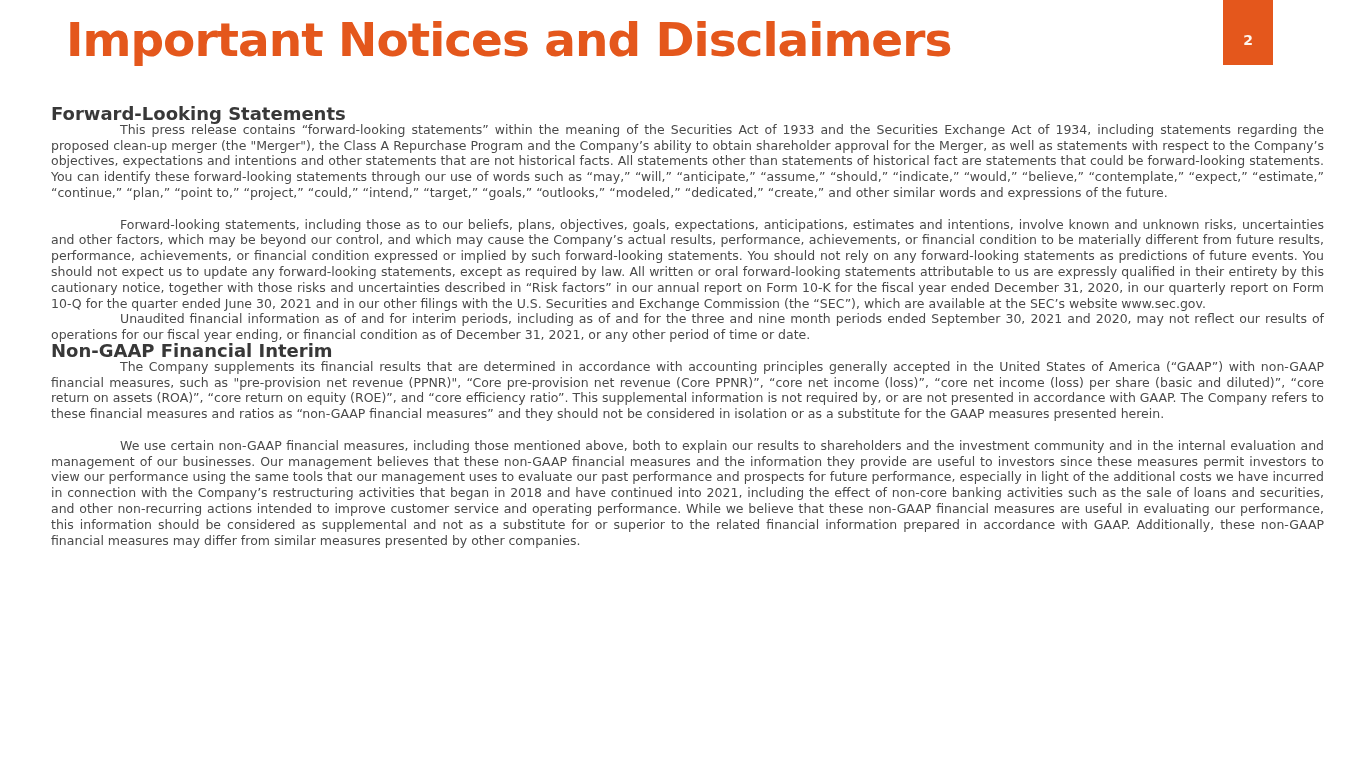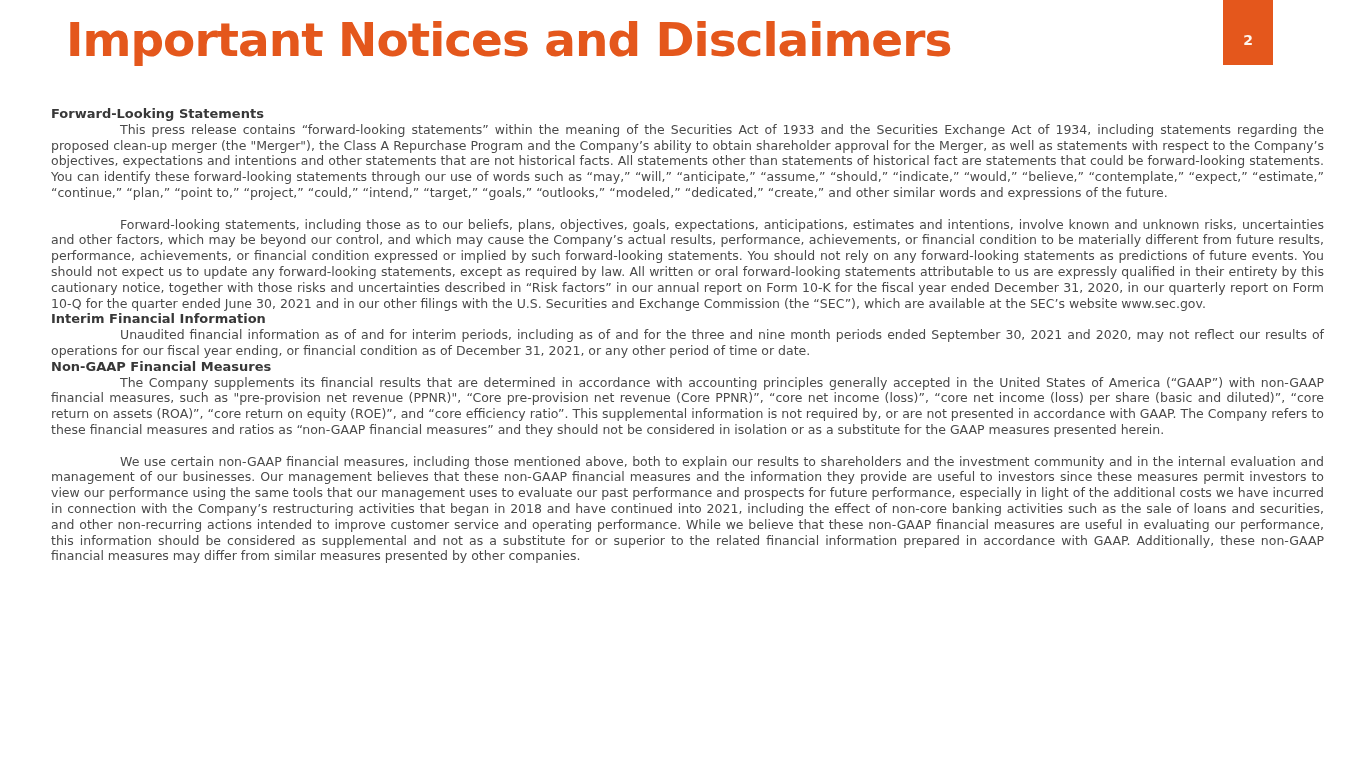--- a/index.html
+++ b/index.html
@@ -47,21 +47,21 @@
     position: absolute;
     left: 51px;
     top: 106px;
     width: 1273px;
     color: #4a4a4a;
     font-size: 12.5px;
     line-height: 15.8px;
     text-align: justify;
   }
   .section-heading {
-    font-size: 13px;
+    font-size: 18px;
     font-weight: bold;
     color: #383838;
     text-align: left;
     line-height: 15.8px;
   }
   .para {
     text-indent: 69px;
     margin-bottom: 15.8px;
   }
   .para:last-child { margin-bottom: 0; }
@@ -80,24 +80,23 @@
 
   <main class="content">
 
     <section class="section">
       <h2 class="section-heading">Forward-Looking Statements</h2>
       <p class="para">This press release contains “forward-looking statements” within the meaning of the Securities Act of 1933 and the Securities Exchange Act of 1934, including statements regarding the proposed clean-up merger (the "Merger"), the Class A Repurchase Program and the Company’s ability to obtain shareholder approval for the Merger, as well as statements with respect to the Company’s objectives, expectations and intentions and other statements that are not historical facts. All statements other than statements of historical fact are statements that could be forward-looking statements. You can identify these forward-looking statements through our use of words such as “may,” “will,” “anticipate,” “assume,” “should,” “indicate,” “would,” “believe,” “contemplate,” “expect,” “estimate,” “continue,” “plan,” “point to,” “project,” “could,” “intend,” “target,” “goals,” “outlooks,” “modeled,” “dedicated,” “create,” and other similar words and expressions of the future.</p>
       <p class="para">Forward-looking statements, including those as to our beliefs, plans, objectives, goals, expectations, anticipations, estimates and intentions, involve known and unknown risks, uncertainties and other factors, which may be beyond our control, and which may cause the Company’s actual results, performance, achievements, or financial condition to be materially different from future results, performance, achievements, or financial condition expressed or implied by such forward-looking statements. You should not rely on any forward-looking statements as predictions of future events. You should not expect us to update any forward-looking statements, except as required by law. All written or oral forward-looking statements attributable to us are expressly qualified in their entirety by this cautionary notice, together with those risks and uncertainties described in “Risk factors” in our annual report on Form 10-K for the fiscal year ended December 31, 2020, in our quarterly report on Form 10-Q for the quarter ended June 30, 2021 and in our other filings with the U.S. Securities and Exchange Commission (the “SEC”), which are available at the SEC’s website www.sec.gov.</p>
     </section>
 
     <section class="section">
-      <h2 class="section-heading">Interim Financial Information</h2>
       <p class="para">Unaudited financial information as of and for interim periods, including as of and for the three and nine month periods ended September 30, 2021 and 2020, may not reflect our results of operations for our fiscal year ending, or financial condition as of December 31, 2021, or any other period of time or date.</p>
     </section>
 
     <section class="section">
-      <h2 class="section-heading">Non-GAAP Financial Measures</h2>
+      <h2 class="section-heading">Non-GAAP Financial Interim</h2>
       <p class="para">The Company supplements its financial results that are determined in accordance with accounting principles generally accepted in the United States of America (“GAAP”) with non-GAAP financial measures, such as "pre-provision net revenue (PPNR)", “Core pre-provision net revenue (Core PPNR)”, “core net income (loss)”, “core net income (loss) per share (basic and diluted)”, “core return on assets (ROA)”, “core return on equity (ROE)”, and “core efficiency ratio”. This supplemental information is not required by, or are not presented in accordance with GAAP. The Company refers to these financial measures and ratios as “non-GAAP financial measures” and they should not be considered in isolation or as a substitute for the GAAP measures presented herein.</p>
       <p class="para">We use certain non-GAAP financial measures, including those mentioned above, both to explain our results to shareholders and the investment community and in the internal evaluation and management of our businesses. Our management believes that these non-GAAP financial measures and the information they provide are useful to investors since these measures permit investors to view our performance using the same tools that our management uses to evaluate our past performance and prospects for future performance, especially in light of the additional costs we have incurred in connection with the Company’s restructuring activities that began in 2018 and have continued into 2021, including the effect of non-core banking activities such as the sale of loans and securities, and other non-recurring actions intended to improve customer service and operating performance. While we believe that these non-GAAP financial measures are useful in evaluating our performance, this information should be considered as supplemental and not as a substitute for or superior to the related financial information prepared in accordance with GAAP. Additionally, these non-GAAP financial measures may differ from similar measures presented by other companies.</p>
     </section>
 
   </main>
 </div>
 
 </body></html>

